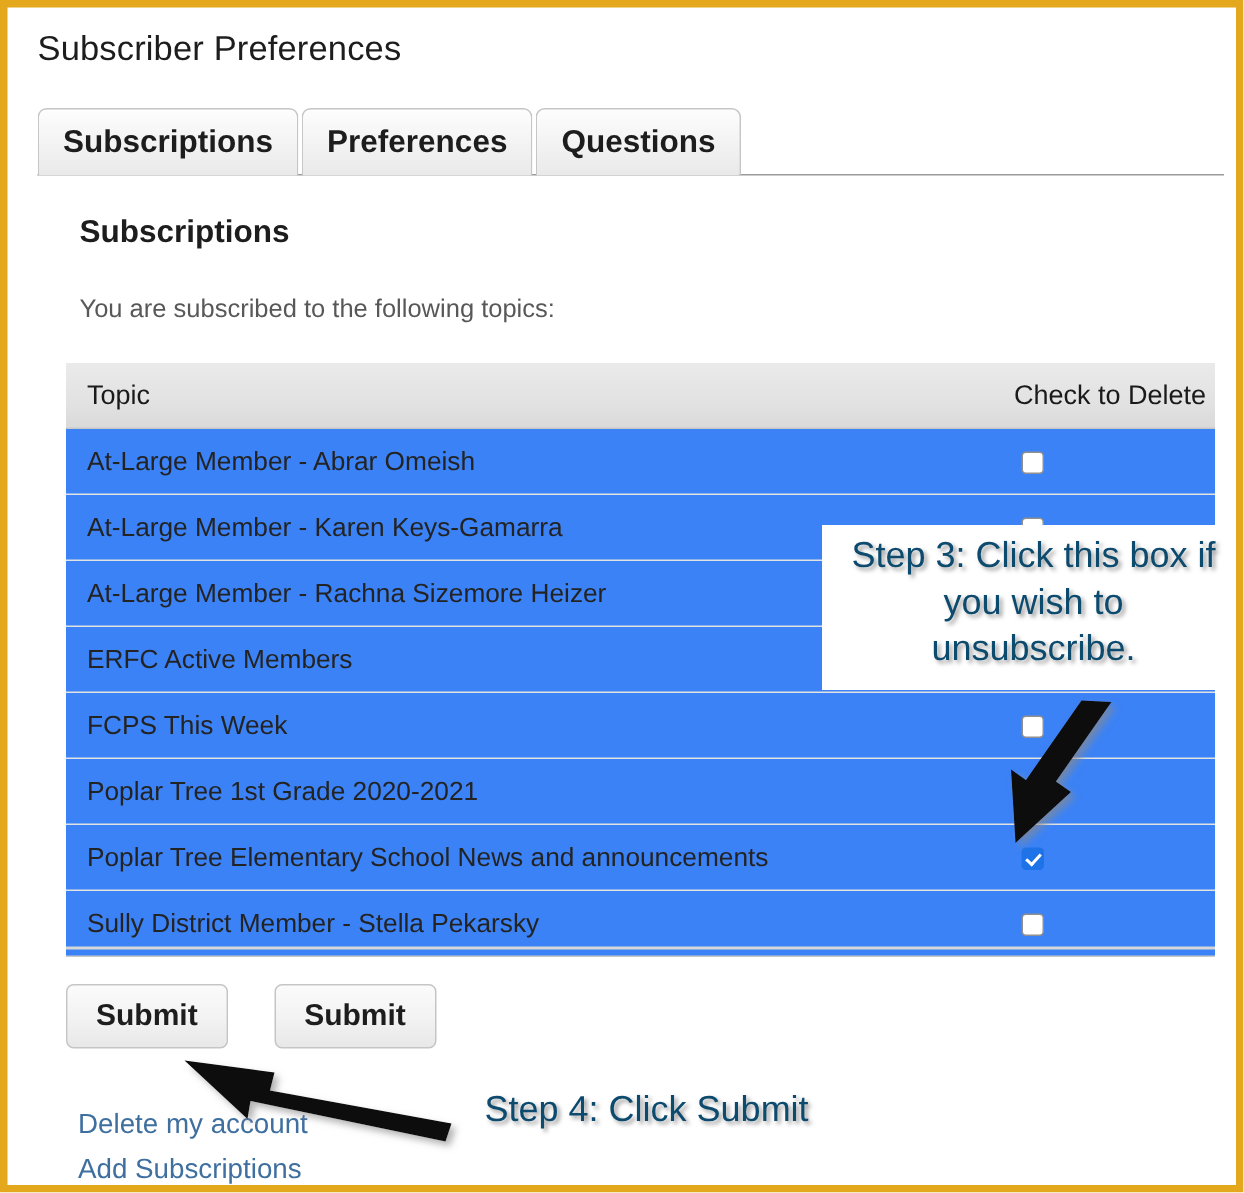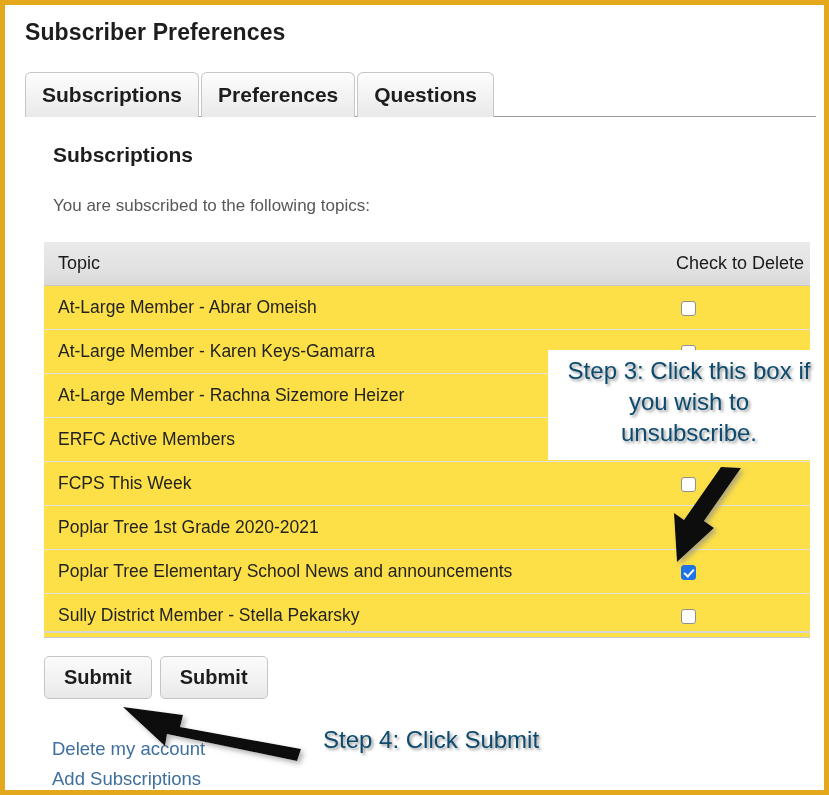--- a/index.html
+++ b/index.html
@@ -22,21 +22,21 @@
     border: 5px solid #e3a81c;
     overflow: hidden;
   }
 
   
   .page-title {
     position: absolute;
     left: 20px;
     top: 14px;
     font-size: 23px;
-    font-weight: bold;
+    font-weight: normal;
     color: #1d1d1d;
     letter-spacing: 0.1px;
   }
 
   
   .tabstrip {
     position: absolute;
     left: 20px;
     top: 66px;
     right: 5px;
@@ -124,21 +124,21 @@
   }
   .table th.col-check {
     text-align: right;
     padding-right: 6px;
   }
   .table td {
     font-size: 17.5px;
     color: #232323;
     padding: 11px 14px;
     border-bottom: 1px solid #e2e2e2;
-    background: #fde047;
+    background: #3b82f6;
   }
   .table td.col-check {
     text-align: center;
     width: 176px;
     padding: 11px 0;
   }
   .table tr:last-child td {
     border-bottom: 1px solid #c9c9c9;
   }
 
@@ -178,21 +178,21 @@
     top: 508px;
     width: 766px;
     height: 2px;
     background: #d6d6d6;
   }
   .buttons {
     position: absolute;
     left: 19px;
     top: 533px;
     display: flex;
-    gap: 8px;
+    gap: 31px;
     justify-content: center;
   }
   .btn {
     box-sizing: border-box;
     padding: 9px 19px;
     font-size: 20px;
     font-weight: bold;
     color: #1d1d1d;
     background: linear-gradient(180deg, #fbfbfb 0%, #f2f2f2 55%, #e8e8e8 100%);
     border: 1px solid #c5c5c5;

